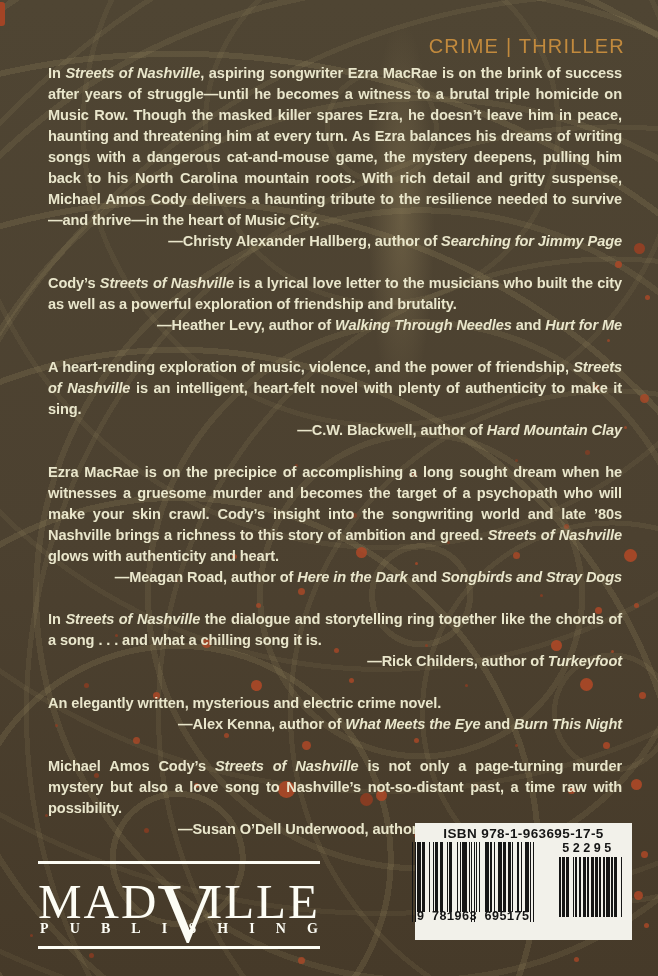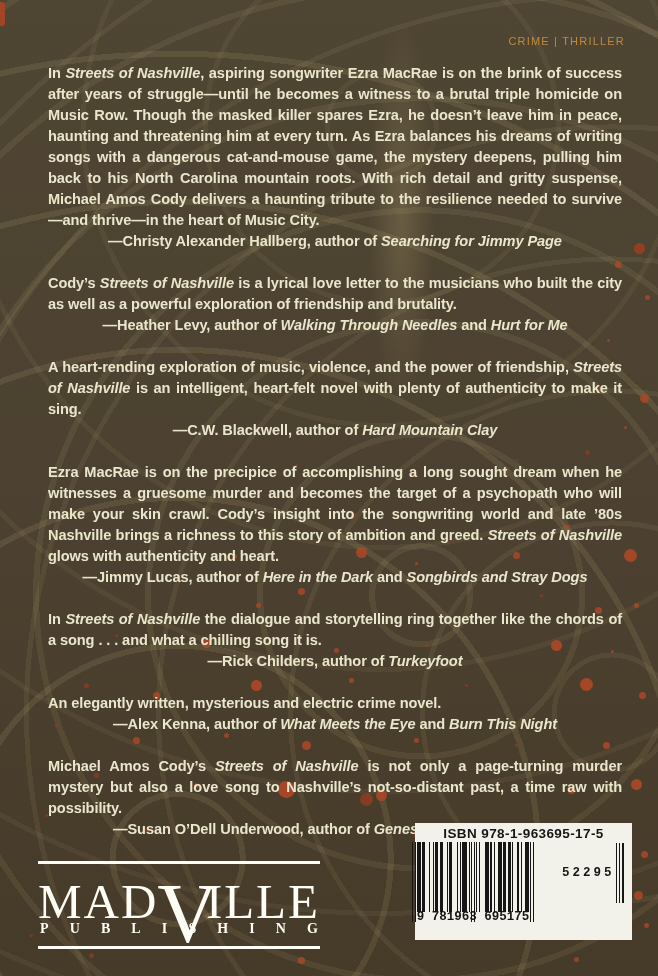--- a/index.html
+++ b/index.html
@@ -9,27 +9,27 @@
     background:
       radial-gradient(ellipse 46px 270px at 61% 22%, rgba(214,192,134,.20), transparent 72%),
       repeating-radial-gradient(circle at 64% 61%, rgba(201,184,128,0) 0 46px, rgba(201,184,128,.10) 46px 52px, rgba(201,184,128,0) 52px 112px),
       repeating-radial-gradient(circle at 27% 88%, rgba(201,184,128,0) 0 62px, rgba(201,184,128,.13) 62px 68px, rgba(201,184,128,0) 68px 148px),
       repeating-radial-gradient(circle at 93% 73%, rgba(201,184,128,0) 0 55px, rgba(201,184,128,.09) 55px 60px, rgba(201,184,128,0) 60px 132px),
       repeating-radial-gradient(circle at 58% 13%, rgba(201,184,128,0) 0 52px, rgba(201,184,128,.07) 52px 57px, rgba(201,184,128,0) 57px 122px),
       linear-gradient(180deg,#4f4533 0%,#4c4130 55%,#463a29 100%);
   }
   .category{
     position:absolute;top:35px;right:33px;
-    font-size:11px;letter-spacing:1.2px;color:var(--accent-orange,#c28a3d);
+    font-size:20px;letter-spacing:1.2px;color:var(--accent-orange,#c28a3d);
   }
   .blurbs{position:absolute;left:48px;right:36px;top:63px;color:var(--text-cream,#e9e6cb);}
   .blurb{margin:0 0 21px 0;}
   .blurb p{margin:0;font-size:14.6px;font-weight:bold;line-height:21px;letter-spacing:-.1px;}
   .quote{text-align:justify;}
-  .attr{text-align:center;}
+  .attr{text-align:right;}
   
   .splat{
     position:absolute;left:0;top:0;width:7px;height:7px;border-radius:50%;background:transparent;pointer-events:none;
     box-shadow:
       615px 261px 0 0 rgba(173,72,39,.85), 636px 245px 0 2px rgba(160,64,34,.8),
       644px 294px 0 -1px rgba(173,72,39,.8), 605px 337px 0 -2px rgba(173,72,39,.7),
       593px 384px 0 -1px rgba(150,60,32,.7), 641px 395px 0 1px rgba(173,72,39,.8),
       622px 424px 0 -2px rgba(173,72,39,.7), 584px 449px 0 -1px rgba(150,60,32,.6),
       293px 462px 0 -2px rgba(150,60,32,.6), 411px 471px 0 -1px rgba(150,60,32,.55),
       513px 457px 0 -2px rgba(150,60,32,.55), 351px 512px 0 -1px rgba(150,60,32,.6),
@@ -77,21 +77,21 @@
   .barcode{
     position:absolute;left:415px;top:823px;width:217px;height:117px;box-sizing:border-box;
     background:var(--barcode-bg,#f2f1ea);padding:3px 8px 5px 8px;
     display:flex;flex-direction:column;color:#161616;
   }
   .isbn{font-family:Liberation Sans, sans-serif;font-size:13.5px;font-weight:bold;white-space:nowrap;text-align:center;letter-spacing:.4px;}
   .bars-row{display:flex;justify-content:space-between;align-items:flex-start;flex:1;margin-top:1px;}
   .main-code{width:100px;display:flex;flex-direction:column;align-items:center;text-align:center;}
   .main-code svg{width:122px;height:80px;display:block;}
   .digits{font-family:"Liberation Mono","DejaVu Sans Mono",monospace;font-size:12.5px;font-weight:bold;margin-top:-12px;white-space:nowrap;}
-  .addon{width:66px;display:flex;flex-direction:row;align-items:center;}
+  .addon{width:66px;display:flex;flex-direction:column;}
   .addon-digits{font-family:"Liberation Mono","DejaVu Sans Mono",monospace;font-size:12.5px;font-weight:bold;letter-spacing:3px;margin-left:4px;}
   .addon svg{width:64px;height:60px;display:block;margin-top:1px;}
   svg{shape-rendering:crispEdges;}
 </style>
 </head>
 <body>
 
 <div class="cover">
 
   <div class="splat"></div>
@@ -107,21 +107,21 @@
     <article class="blurb">
       <p class="quote"><span>Cody’s </span><i>Streets of Nashville</i><span> is a lyrical love letter to the musicians who built the city as well as a powerful exploration of friendship and brutality.</span></p>
       <p class="attr"><span>—Heather Levy, author of </span><i>Walking Through Needles</i><span> and </span><i>Hurt for Me</i></p>
     </article>
     <article class="blurb">
       <p class="quote"><span>A heart-rending exploration of music, violence, and the power of friendship, </span><i>Streets of Nashville</i><span> is an intelligent, heart-felt novel with plenty of authenticity to make it sing.</span></p>
       <p class="attr"><span>—C.W. Blackwell, author of </span><i>Hard Mountain Clay</i></p>
     </article>
     <article class="blurb">
       <p class="quote"><span>Ezra MacRae is on the precipice of accomplishing a long sought dream when he witnesses a gruesome murder and becomes the target of a psychopath who will make your skin crawl. Cody’s insight into the songwriting world and late ’80s Nashville brings a richness to this story of ambition and greed. </span><i>Streets of Nashville</i><span> glows with authenticity and heart.</span></p>
-      <p class="attr"><span>—Jimmy Lucas, author of </span><i>Here in the Dark</i><span> and </span><i>Songbirds and Stray Dogs</i></p>
+      <p class="attr"><span>—Meagan Road, author of </span><i>Here in the Dark</i><span> and </span><i>Songbirds and Stray Dogs</i></p>
     </article>
     <article class="blurb">
       <p class="quote"><span>In </span><i>Streets of Nashville</i><span> the dialogue and storytelling ring together like the chords of a song . . . and what a chilling song it is.</span></p>
       <p class="attr"><span>—Rick Childers, author of </span><i>Turkeyfoot</i></p>
     </article>
     <article class="blurb">
       <p class="quote"><span>An elegantly written, mysterious and electric crime novel.</span></p>
       <p class="attr"><span>—Alex Kenna, author of </span><i>What Meets the Eye</i><span> and </span><i>Burn This Night</i></p>
     </article>
     <article class="blurb">

